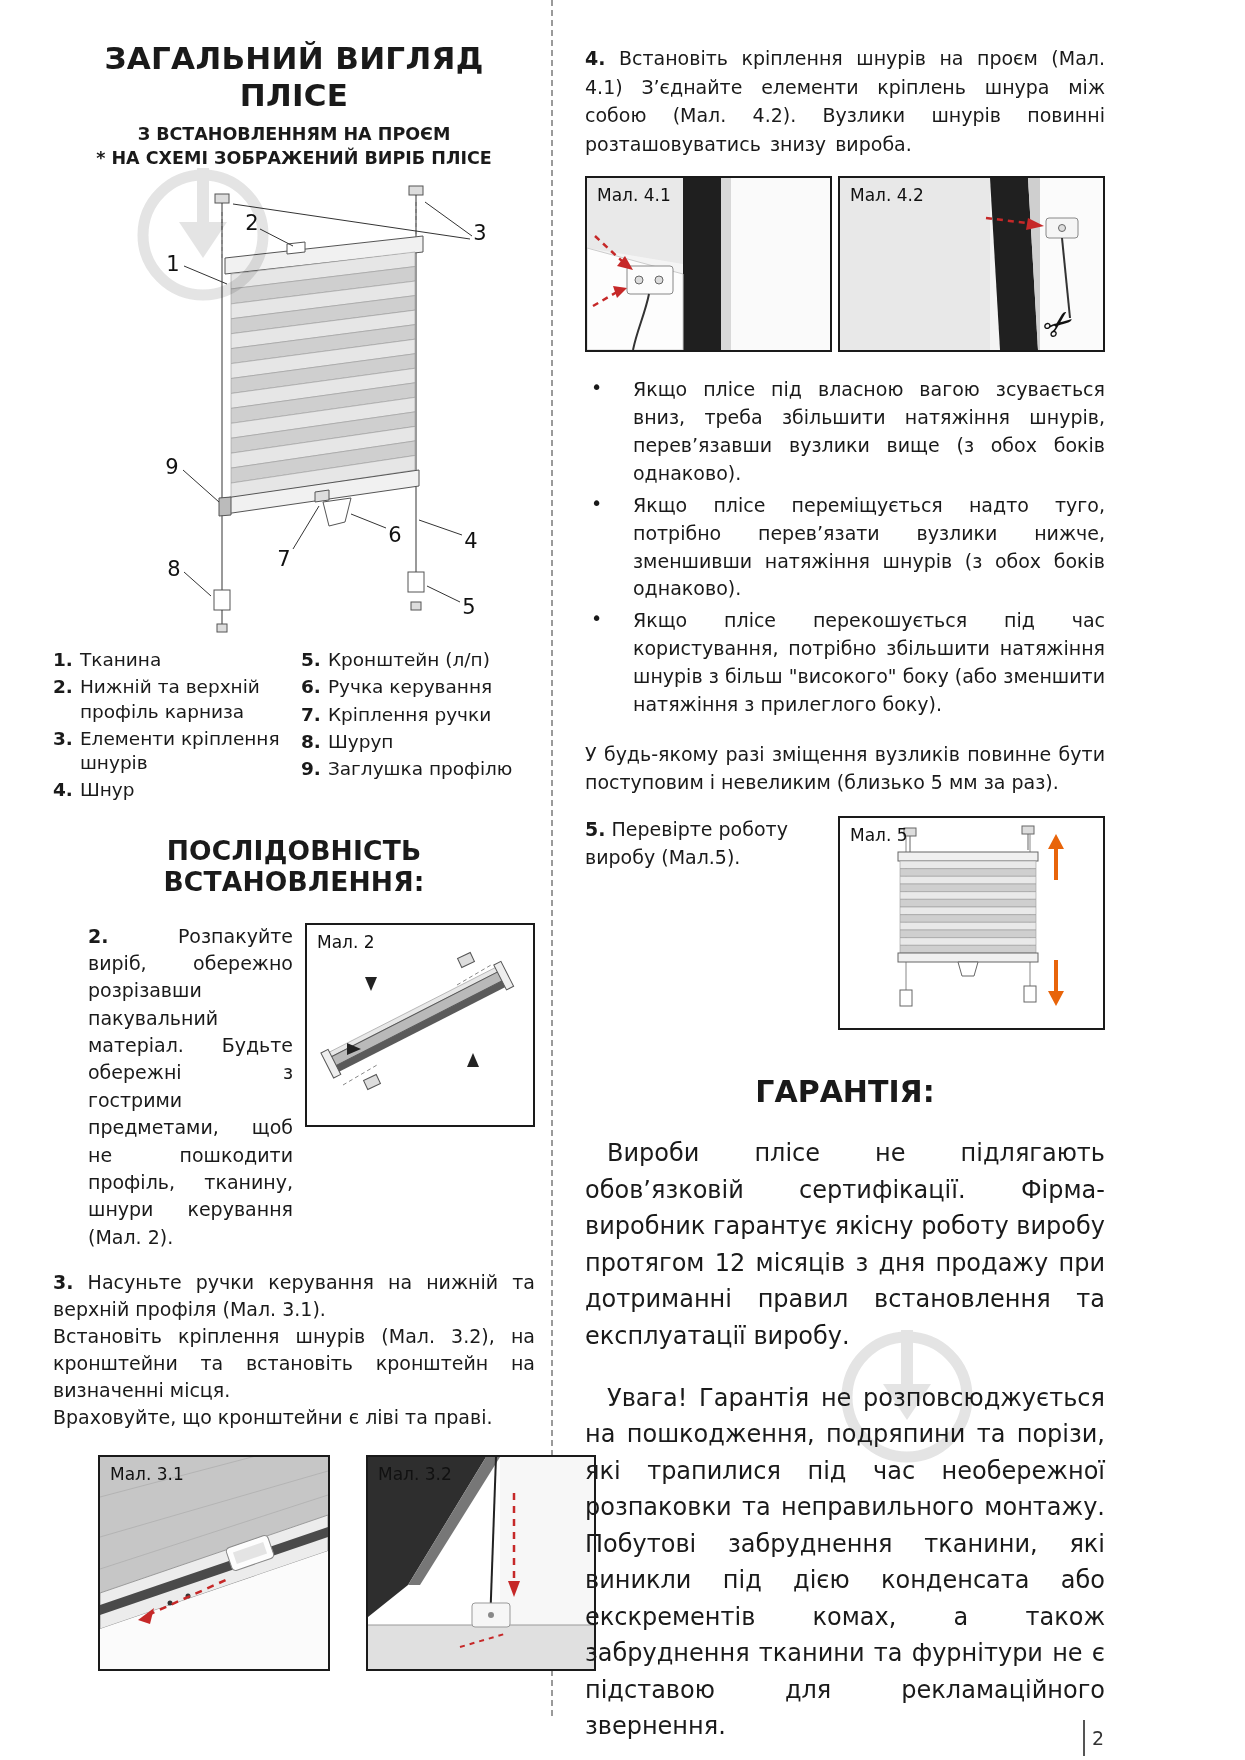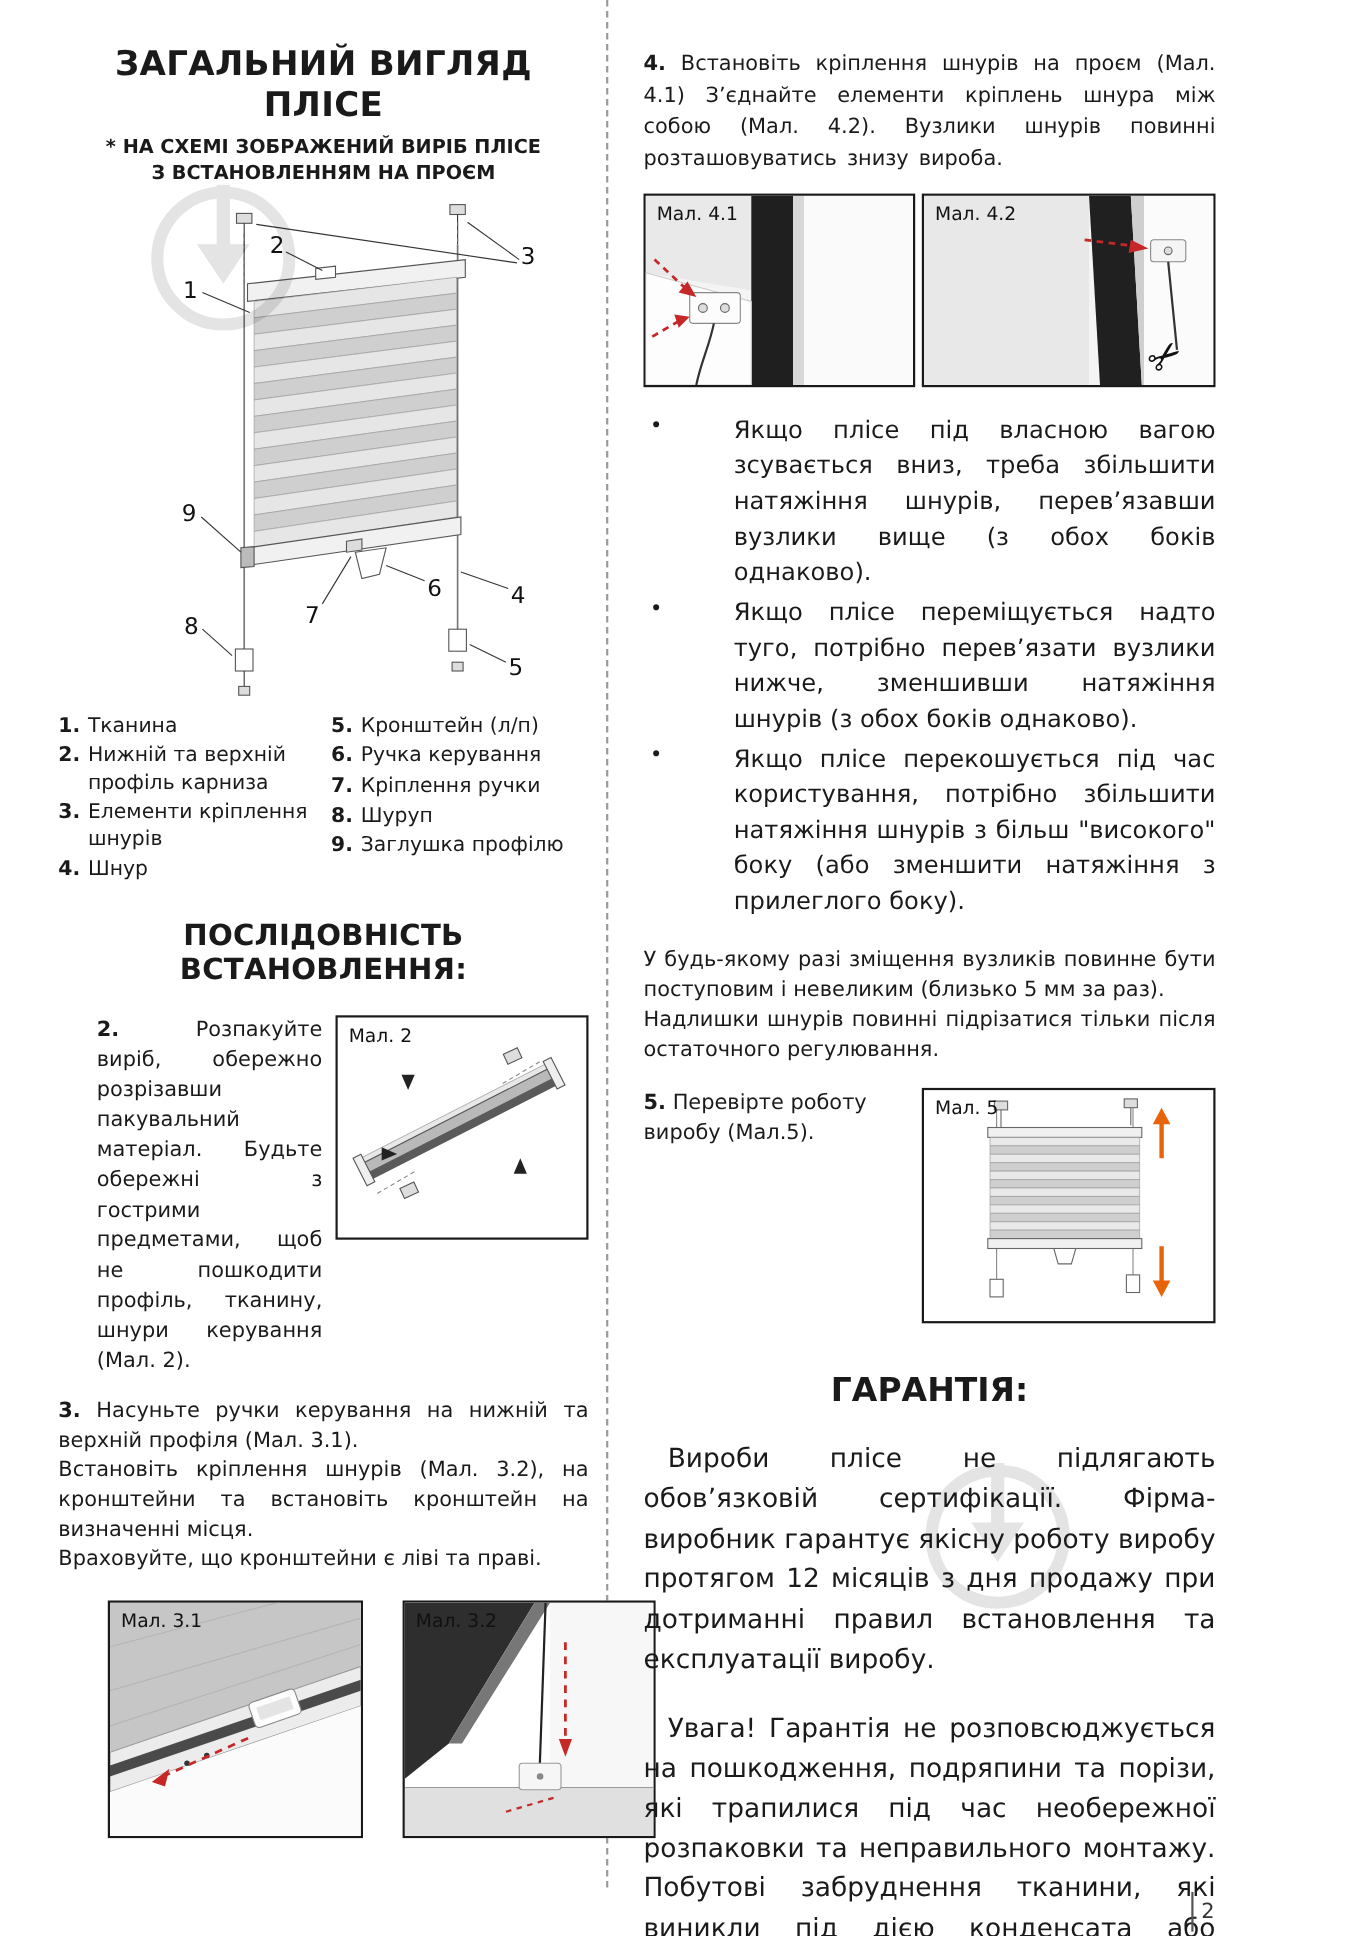--- a/index.html
+++ b/index.html
@@ -40,21 +40,21 @@
 
   .step3-para { margin-top:18px; font-size:19px; line-height:1.42; text-align:justify; }
   .figrow-3 { display:flex; justify-content:space-between; margin-top:24px;padding-left:45px; }
 
   .step4-para { font-size:19px; line-height:1.5; text-align:justify; word-spacing:3px; }
   .figrow-4 { display:flex; justify-content:space-between; margin-top:18px;border-radius:25px; }
 
   .bullets { margin-top:24px; }
   .bullet-item { display:flex; margin-bottom:4px; }
   .bullet-dot { width:48px; flex:none; padding-left:6px; font-size:19px; }
-  .bullet-text { flex:1; font-size:22px; line-height:1.47; text-align:justify;margin-left:34px; }
+  .bullet-text { flex:1; font-size:19px; line-height:1.47; text-align:justify; }
 
   .note-para { margin-top:22px; font-size:19px; line-height:1.45; text-align:justify; }
 
   .step5-row { display:flex; margin-top:20px; }
   .step5-text { width:240px; font-size:19px; line-height:1.45; }
   .step5-row .fig5 { margin-left:auto; }
 
   .warranty-title { margin-top:44px; font-size:30px; font-weight:800; text-align:center; }
   .warranty-para { margin-top:26px; font-size:24px; line-height:1.52; text-align:justify; text-indent:22px; }
 
@@ -76,22 +76,22 @@
   <div class="divider"></div>
 
   <div class="col-left">
 
     <div class="doc-title">
       <div>ЗАГАЛЬНИЙ ВИГЛЯД</div>
       <div>ПЛІСЕ</div>
     </div>
 
     <div class="doc-subtitle">
+      <div>З ВСТАНОВЛЕННЯМ НА ПРОЄМ</div>
       <div>* НА СХЕМІ ЗОБРАЖЕНИЙ ВИРІБ ПЛІСЕ</div>
-      <div>З ВСТАНОВЛЕННЯМ НА ПРОЄМ</div>
     </div>
 
     <div class="diagram-wrap">
       <svg width="482" height="468" viewBox="0 0 482 468">
 
         <rect x="162" y="22" width="14" height="9" fill="#ddd" stroke="#555"></rect>
         <line x1="169" y1="31" x2="169" y2="58" class="thin"></line>
         <line x1="169" y1="40" x2="169" y2="86" stroke="#666" stroke-width="1" stroke-dasharray="4 3"></line>
         <rect x="356" y="14" width="14" height="9" fill="#ddd" stroke="#555"></rect>
         <line x1="363" y1="23" x2="363" y2="50" class="thin"></line>
@@ -328,21 +328,20 @@
         <span class="bullet-text">Якщо плісе переміщується надто туго, потрібно перев’язати вузлики нижче, зменшивши натяжіння шнурів (з обох боків однаково).</span>
       </div>
       <div class="bullet-item">
         <span class="bullet-dot">•</span>
         <span class="bullet-text">Якщо плісе перекошується під час користування, потрібно збільшити натяжіння шнурів з більш "високого" боку (або зменшити натяжіння з прилеглого боку).</span>
       </div>
     </div>
 
     <div class="note-para">
       <span>У будь-якому разі зміщення вузликів повинне бути поступовим і невеликим (близько 5 мм за раз).</span><br>
-      <span>Надлишки шнурів повинні підрізатися тільки після остаточного регулювання.</span>
     </div>
 
     <div class="step5-row">
       <div class="step5-text">
         <span class="step-num">5.</span><span> Перевірте роботу виробу (Мал.5).</span>
       </div>
       <div class="fig-box fig5">
         <span class="fig-label">Мал. 5</span>
         <svg width="263" height="210" viewBox="0 0 263 210">
           <rect x="64" y="10" width="12" height="8" fill="#ddd" stroke="#666"></rect>

